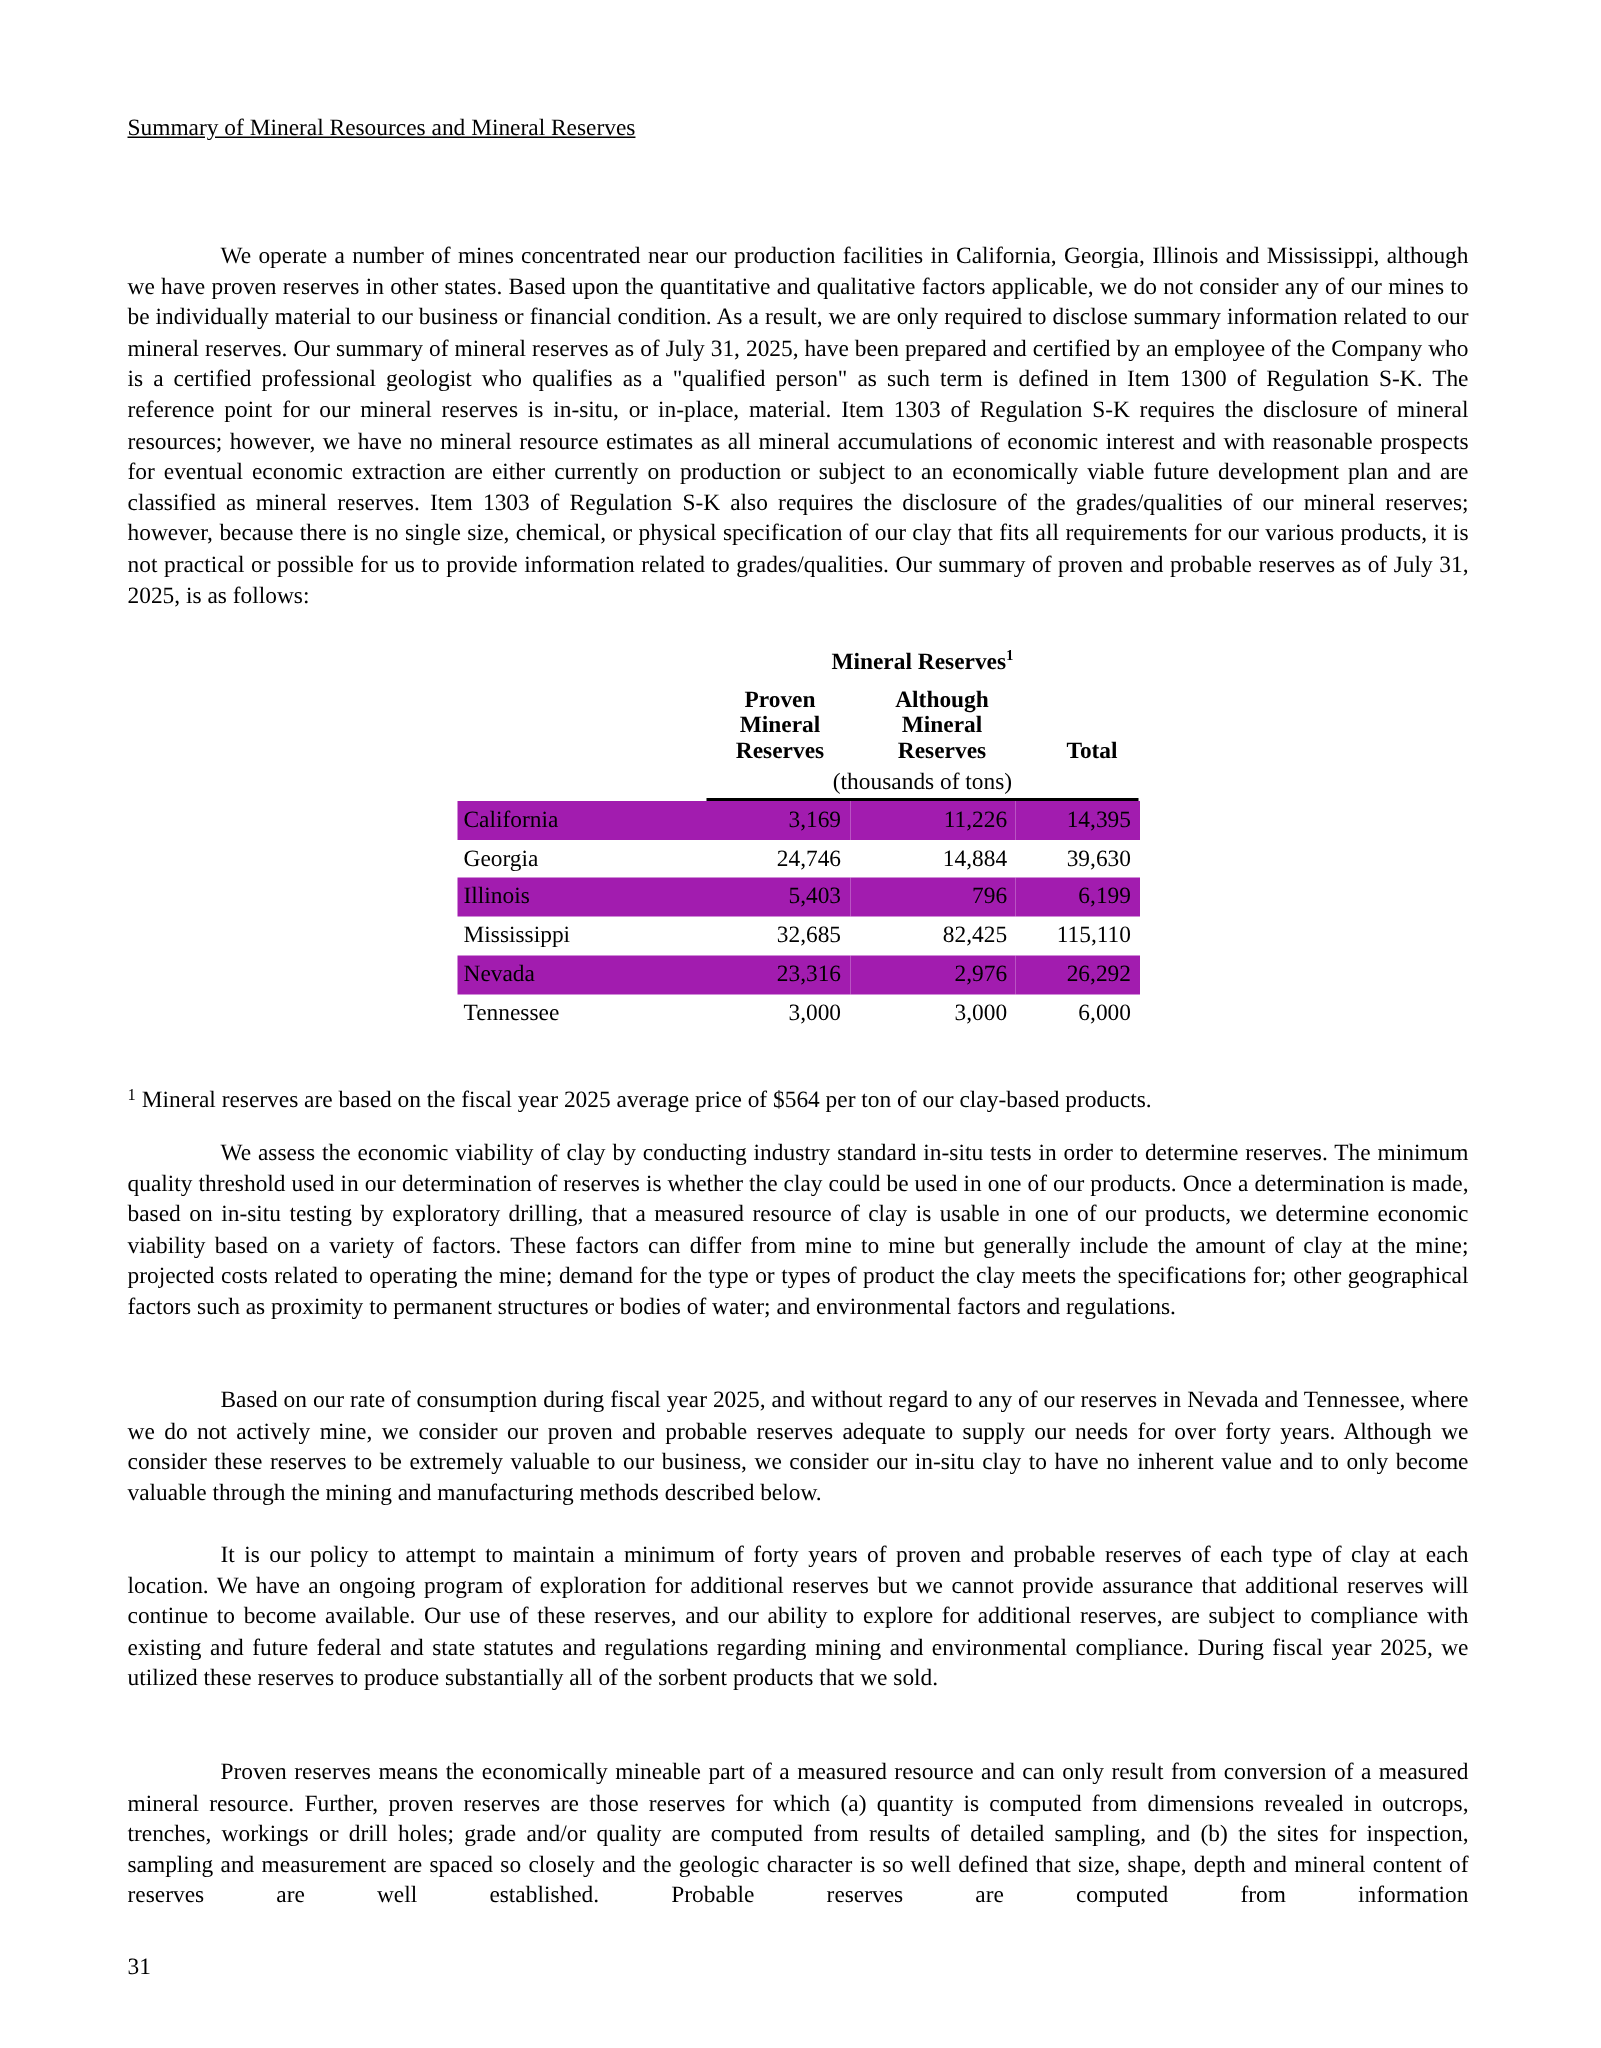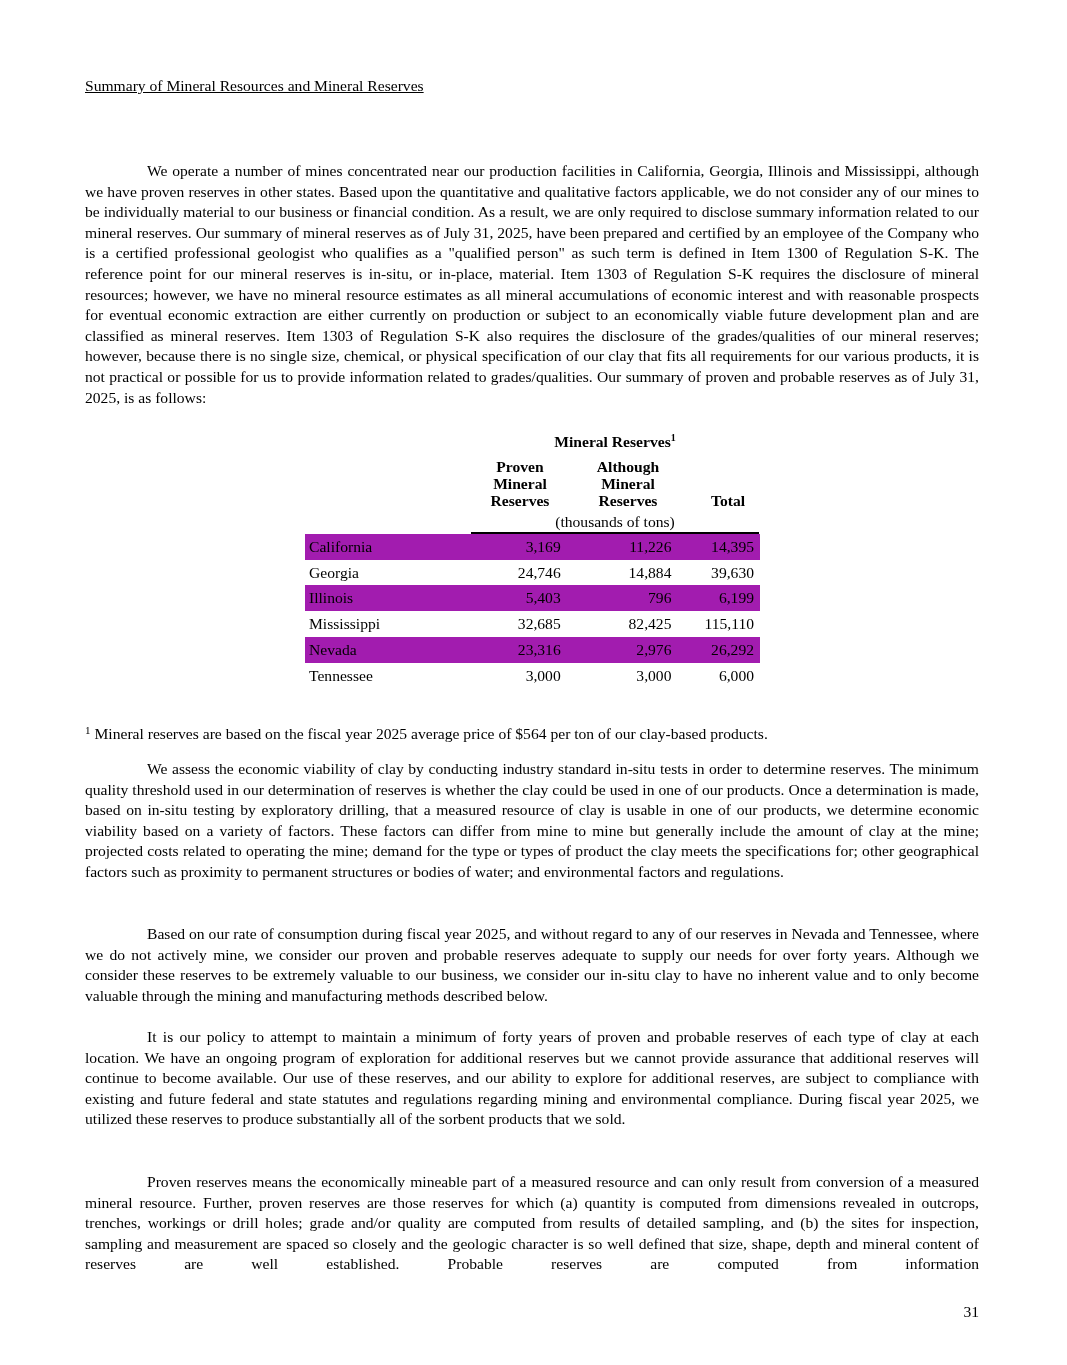--- a/index.html
+++ b/index.html
@@ -32,21 +32,21 @@
   table.res tr.shade td { background: #a21caf; }
   table.res td.state { width: 166px; padding-left: 4px; }
   table.res td.num { text-align: right; padding-right: 6px; }
   table.res td.n1 { width: 84px; }
   table.res td.n2 { width: 104px; }
   table.res td.n3 { width: 76px; }
   table.res tr.total td.num { border-top: 1.5px solid #000; border-bottom: 4px double #000; }
 
   .footnote { position: absolute; top: 720px; left: 0; line-height: 20px; }
   .footnote sup { font-size: 11px; vertical-align: 5px; margin-right: 4px; }
-  .pagenum { position: absolute; top: 1302px; left: 0; width: 894px; text-align: right; line-height: 20px; }
+  .pagenum { position: absolute; top: 1302px; left: 0; width: 894px; text-align: left; line-height: 20px; }
 </style>
 </head>
 <body>
 
 <div class="page">
   <div class="heading">Summary of Mineral Resources and Mineral Reserves</div>
 
   <p class="para" id="p1"><span class="indent"></span><span>We operate a number of mines concentrated near our production facilities in California, Georgia, Illinois and Mississippi, although we have proven reserves in other states. Based upon the quantitative and qualitative factors applicable, we do not consider any of our mines to be individually material to our business or financial condition. As a result, we are only required to disclose summary information related to our mineral reserves. Our summary of mineral reserves as of July 31, 2025, have been prepared and certified by an employee of the Company who is a certified professional geologist who qualifies as a "qualified person" as such term is defined in Item 1300 of Regulation S-K. The reference point for our mineral reserves is in-situ, or in-place, material. Item 1303 of Regulation S-K requires the disclosure of mineral resources; however, we have no mineral resource estimates as all mineral accumulations of economic interest and with reasonable prospects for eventual economic extraction are either currently on production or subject to an economically viable future development plan and are classified as mineral reserves. Item 1303 of Regulation S-K also requires the disclosure of the grades/qualities of our mineral reserves; however, because there is no single size, chemical, or physical specification of our clay that fits all requirements for our various products, it is not practical or possible for us to provide information related to grades/qualities. Our summary of proven and probable reserves as of July 31, 2025, is as follows:</span></p>
 
   <div class="tbl-wrap">

